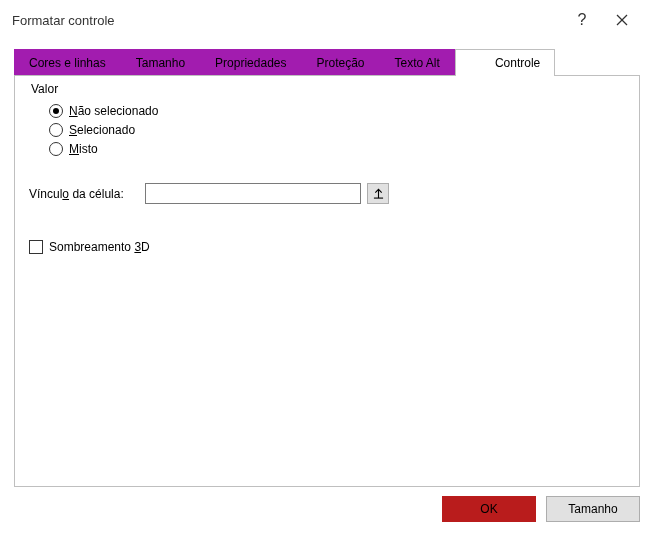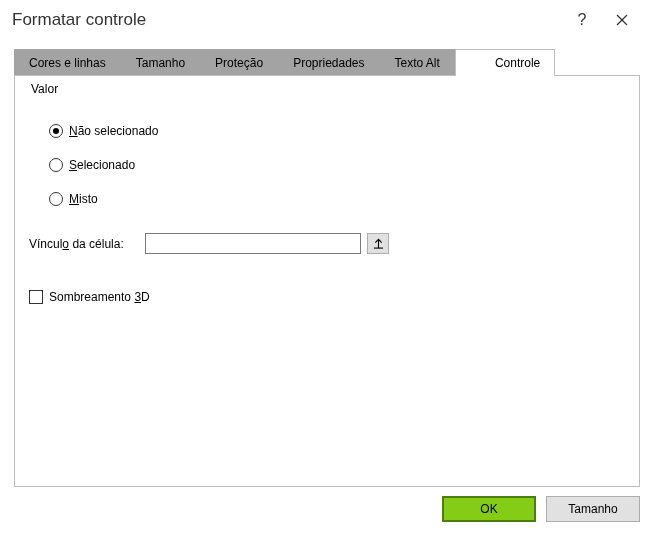--- a/index.html
+++ b/index.html
@@ -12,21 +12,21 @@
   height: 534px;
   position: relative;
 }
 .titlebar {
   display: flex;
   align-items: center;
   height: 40px;
   padding: 0 12px;
 }
 .titlebar-title {
-  font-size: 17px;
+  font-size: 13px;
   color: #333;
   flex: 1;
 }
 .titlebar-btn {
   width: 40px;
   height: 40px;
   display: flex;
   align-items: center;
   justify-content: center;
   color: #333;
@@ -35,21 +35,21 @@
 .titlebar-btn svg { width: 12px; height: 12px; }
 .tabs {
   display: flex;
   margin: 8px 14px 0 14px;
   position: relative;
 }
 .tab {
   padding: 6px 14px;
   border: 1px solid transparent;
   border-bottom: none;
-  background: #a3a3a3;
+  background: #a21caf;
   color: #000;
   position: relative;
   top: 1px;
 }
 .tab.active {
   border-color: #bfbfbf;
   background: #fff;
   z-index: 2;
   padding-left: 39px;
 }
@@ -68,21 +68,21 @@
 .groupbox-label {
   position: absolute;
   top: -8px;
   left: 0;
   background: #fff;
   padding: 0 2px;
 }
 .radio-row {
   display: flex;
   align-items: center;
-  margin: 20px 0 5px 10px;
+  margin: 0 0 5px 10px;
   gap: 6px;
 }
 .radio-outer {
   width: 14px;
   height: 14px;
   border: 1px solid #333;
   border-radius: 50%;
   display: inline-flex;
   align-items: center;
   justify-content: center;
@@ -144,22 +144,22 @@
   height: 26px;
   border: 1px solid #adadad;
   background: #e1e1e1;
   display: inline-flex;
   align-items: center;
   justify-content: center;
   font-family: inherit;
   font-size: 12px;
 }
 .btn.primary {
-  border: 2px solid #4d7c0f;
-  background: #84cc16;
+  border: 2px solid #b91c1c;
+  background: #b91c1c;
   margin-left: 16px;
 }
 </style>
 </head>
 <body>
 
 <div class="titlebar">
   <span class="titlebar-title">Formatar controle</span>
   <div class="titlebar-btn">
     <span style="font-size:16px;">?</span>
@@ -168,22 +168,22 @@
     <svg viewBox="0 0 12 12">
       <line x1="1" y1="1" x2="11" y2="11" stroke="#333" stroke-width="1.2"></line>
       <line x1="11" y1="1" x2="1" y2="11" stroke="#333" stroke-width="1.2"></line>
     </svg>
   </div>
 </div>
 
 <div class="tabs">
   <div class="tab">Cores e linhas</div>
   <div class="tab">Tamanho</div>
+  <div class="tab">Propriedades</div>
   <div class="tab">Proteção</div>
-  <div class="tab">Propriedades</div>
   <div class="tab">Texto Alt</div>
   <div class="tab active">Controle</div>
 </div>
 
 <div class="tab-panel">
 
   <div class="groupbox">
     <span class="groupbox-label">Valor</span>
 
     <div class="radio-row">

